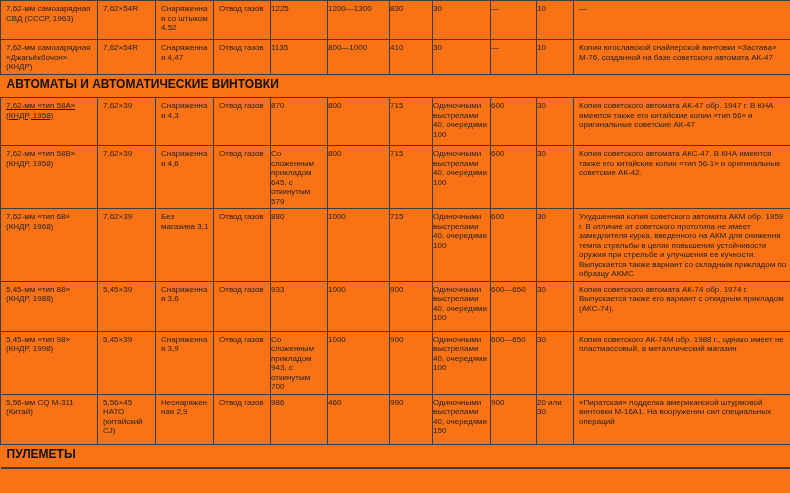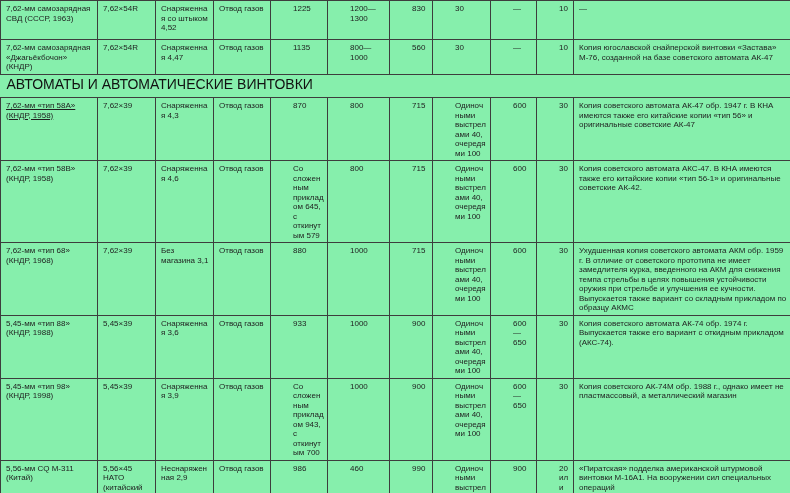--- a/index.html
+++ b/index.html
@@ -3,21 +3,21 @@
 <meta charset="utf-8">
 <style>
   html, body {
     margin: 0;
     padding: 0;
     background: #ffffff;
   }
   .page {
     width: 790px;
     height: 493px;
-    background: #86efac;
+    background: #f97316;
     overflow: hidden;
     font-family: "Liberation Sans", "DejaVu Sans", sans-serif;
   }
   table.weapons {
     border-collapse: collapse;
     table-layout: fixed;
     width: 790px;
     margin: 0;
   }
   table.weapons td {
@@ -27,28 +27,28 @@
     font-size: 8px;
     line-height: 9.5px;
     color: #1e1e1e;
     letter-spacing: 0;
     overflow: hidden;
     word-wrap: break-word;
   }
   table.weapons tr.section-row td.section {
     border-left: none;
     border-right: none;
-    font-weight: normal;
-    font-size: 14px;
+    font-weight: bold;
+    font-size: 12px;
     line-height: 10px;
     padding: 4px 14px 2px 6px;
     color: #111111;
   }
   table.weapons td.num {
-    padding-left: 22px;
+    padding-left: 0;
   }
   table.weapons tr:last-child td {
     border-bottom: 2px solid #3d3d3d;
   }
 </style>
 </head>
 <body>
 
 <div class="page">
   <table class="weapons">
@@ -79,21 +79,21 @@
           <td class="num">10</td>
           <td>—</td>
         </tr>
         <tr>
           <td style="height: 29px;">7,62-мм самозарядная «Джагьёкбочон» (КНДР)</td>
           <td>7,62×54R</td>
           <td>Снаряженная 4,47</td>
           <td>Отвод газов</td>
           <td class="num">1135</td>
           <td class="num">800—1000</td>
-          <td class="num">560</td>
+          <td class="num">410</td>
           <td class="num">30</td>
           <td class="num">—</td>
           <td class="num">10</td>
           <td>Копия югославской снайперской винтовки «Застава» М-76, созданной на базе советского автомата АК-47</td>
         </tr>
         <tr class="section-row">
           <td colspan="11" class="section" style="height: 16px;">АВТОМАТЫ И АВТОМАТИЧЕСКИЕ ВИНТОВКИ</td>
         </tr>
         <tr>
           <td style="height: 42px; text-decoration: underline;">7,62-мм «тип 58А» (КНДР, 1958)</td>

